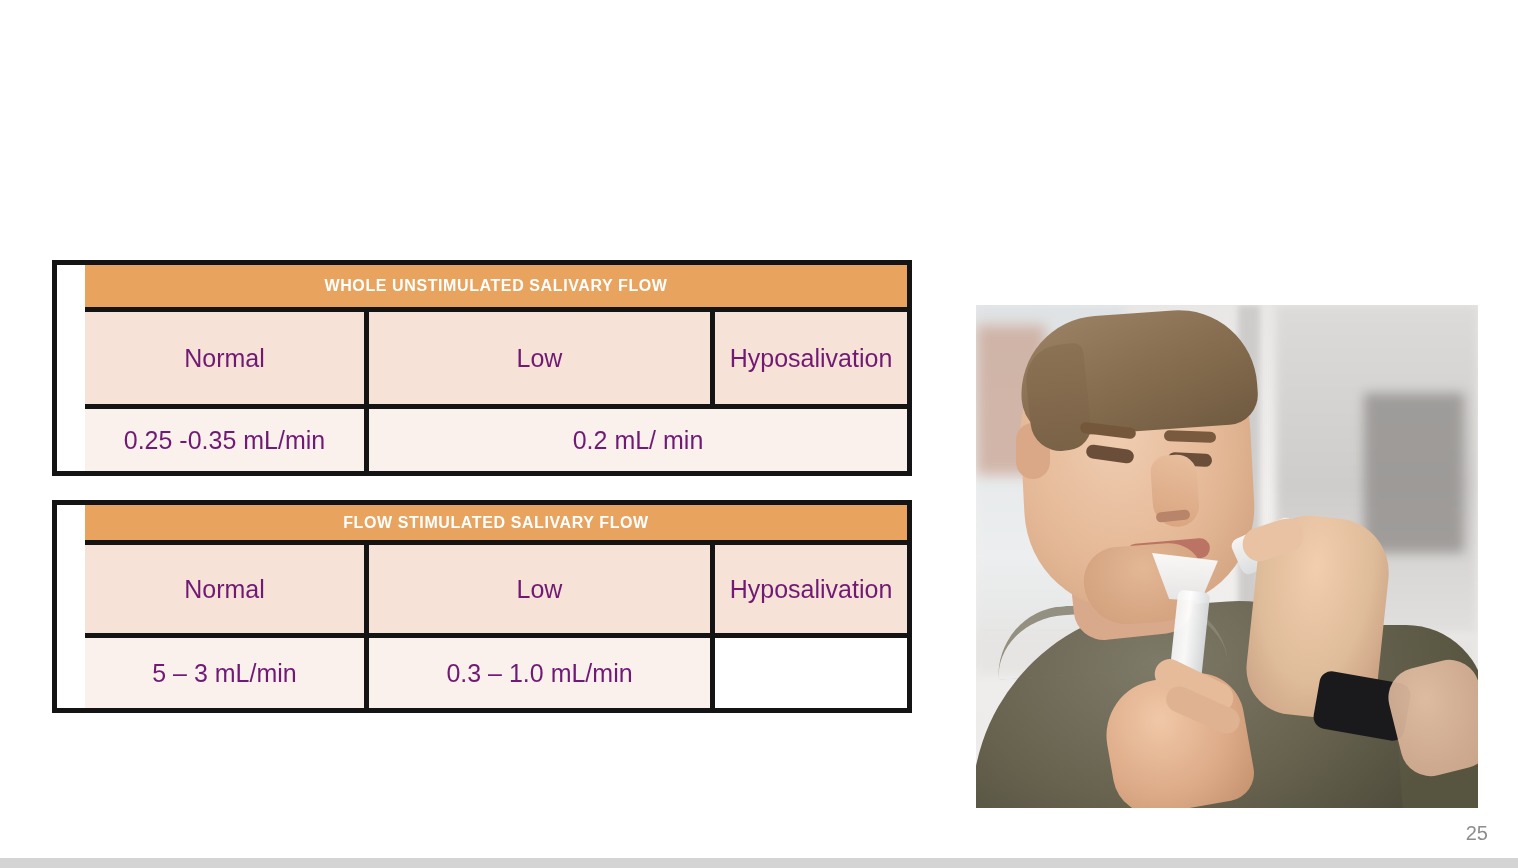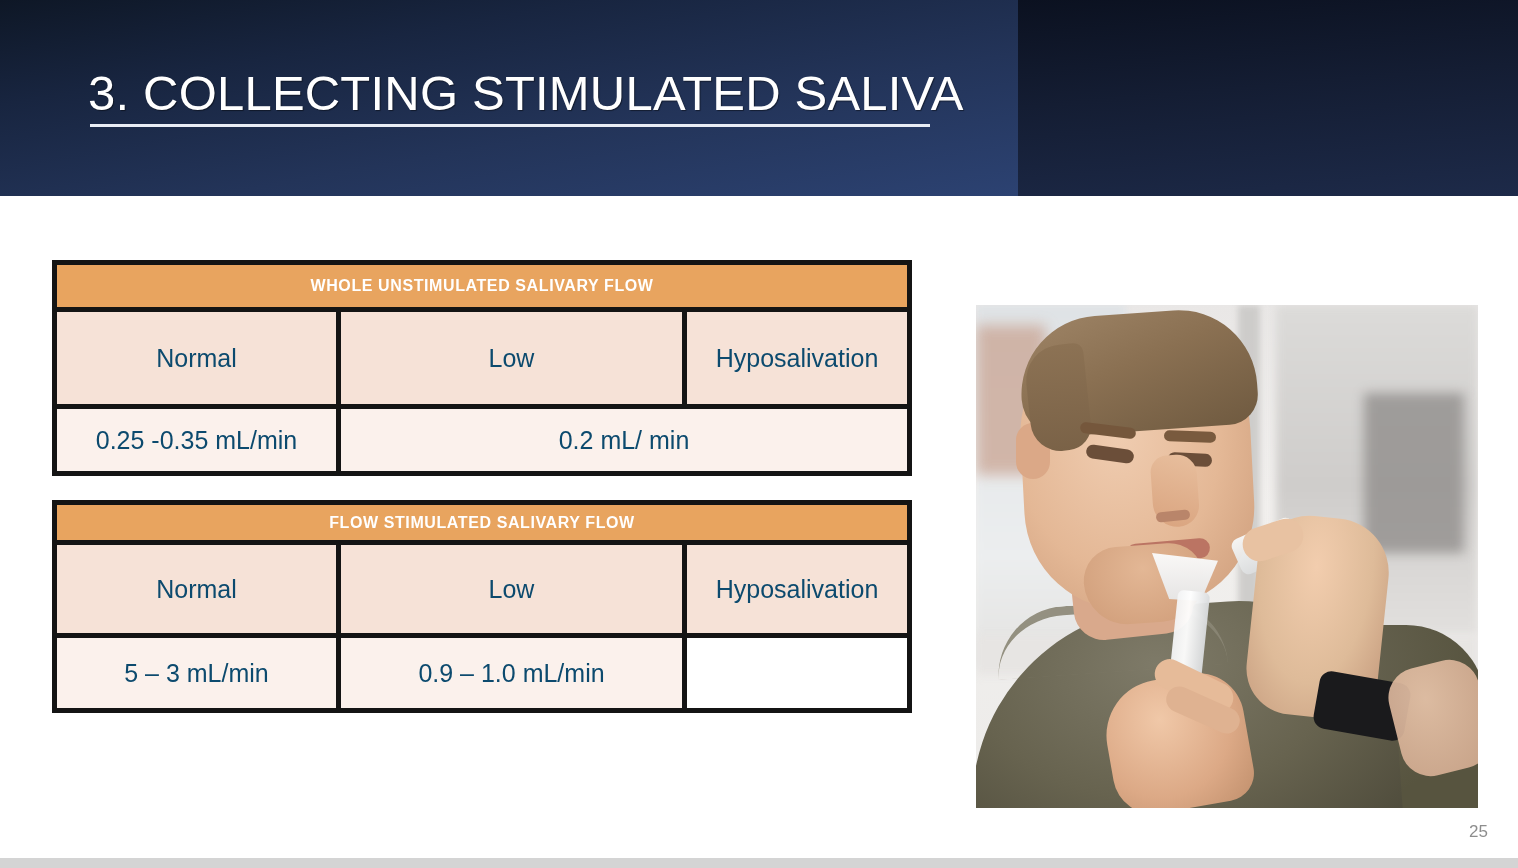--- a/index.html
+++ b/index.html
@@ -58,20 +58,21 @@
     height: 3px;
     background: #e9edf5;
   }
 
   
   .flow-table {
     position: absolute;
     border: 5px solid #141414;
     box-sizing: border-box;
     background: #ffffff;
+    padding-left: 28px;
   }
   #table-unstimulated {
     left: 52px;
     top: 260px;
     width: 860px;
     height: 216px;
   }
   #table-stimulated {
     left: 52px;
     top: 500px;
@@ -106,21 +107,21 @@
   #table-unstimulated .row-values { height: 62px; }
   #table-stimulated .row-head { height: 93px; }
   #table-stimulated .row-values { height: 70px; }
 
   .cell {
     box-sizing: border-box;
     display: flex;
     align-items: center;
     justify-content: center;
     font-size: 25px;
-    color: #0c4a6e;
+    color: #701a75;
     text-align: center;
   }
   .cell.c0 { width: 284px; border-right: 5px solid #141414; }
   .cell.c1 { width: 346px; border-right: 5px solid #141414; }
   .cell.c2 { flex: 1 1 auto; }
 
   .row-head .cell { background: #f6e2d7; }
   .row-values .cell { background: #fbf1ec; }
 
   
@@ -310,44 +311,38 @@
     left: 418px; top: 358px; width: 92px; height: 110px;
     background: radial-gradient(ellipse at 40% 30%, #eac6ab 0%, #d2a98e 100%);
     border-radius: 30px; transform: rotate(-14deg); opacity: .9;
   }
 
   
   #page-number {
     position: absolute;
     right: 30px;
     top: 822px;
-    font-size: 17px;
+    font-size: 20px;
     color: #8d8d8d;
     margin-left: 36px;
   }
   #footer-strip {
     position: absolute;
     left: 0;
     top: 858px;
     width: 1518px;
     height: 10px;
     background: #d4d4d4;
   }
 </style>
 </head>
 <body>
 
 <div id="slide">
 
-  <div id="header-banner">
-    <div id="header-left-panel"></div>
-    <div id="header-right-panel"></div>
-    <div id="slide-title">3. COLLECTING STIMULATED SALIVA</div>
-    <div id="slide-title-underline"></div>
-  </div>
 
   <div class="flow-table" id="table-unstimulated">
     <div class="table-banner">WHOLE UNSTIMULATED SALIVARY FLOW</div>
     <div class="table-row row-head">
       <div class="cell c0">Normal</div>
       <div class="cell c1">Low</div>
       <div class="cell c2">Hyposalivation</div>
     </div>
     <div class="table-row row-values">
       <div class="cell c0">0.25 -0.35 mL/min</div>
@@ -357,21 +352,21 @@
 
   <div class="flow-table" id="table-stimulated">
     <div class="table-banner">FLOW STIMULATED SALIVARY FLOW</div>
     <div class="table-row row-head">
       <div class="cell c0">Normal</div>
       <div class="cell c1">Low</div>
       <div class="cell c2">Hyposalivation</div>
     </div>
     <div class="table-row row-values">
       <div class="cell c0">5 – 3 mL/min</div>
-      <div class="cell c1">0.9 – 1.0 mL/min</div>
+      <div class="cell c1">0.3 – 1.0 mL/min</div>
     </div>
   </div>
 
   <div id="photo-frame">
     <div class="ph" id="ph-bg"></div>
     <div class="ph" id="ph-window-left"></div>
     <div class="ph" id="ph-brick"></div>
     <div class="ph" id="ph-window-mull1"></div>
     <div class="ph" id="ph-window-right"></div>
     <div class="ph" id="ph-window-dark"></div>

